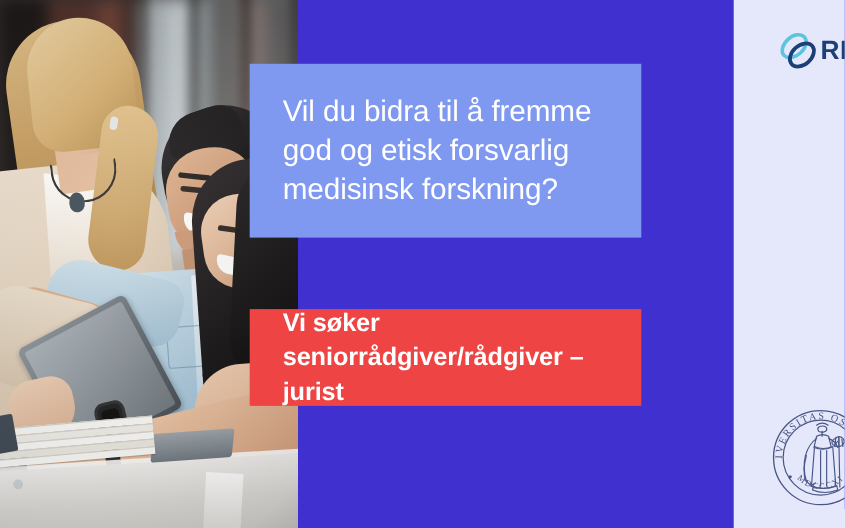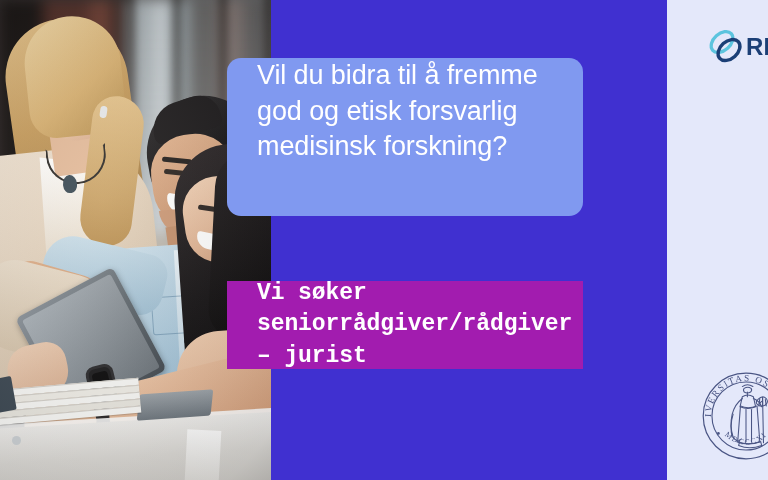--- a/index.html
+++ b/index.html
@@ -556,24 +556,23 @@
   }
 
   
   .headline-box {
     position: absolute;
     left: 227px;
     top: 58px;
     width: 356px;
     height: 158px;
     display: flex;
-    align-items: flex-start;
+    align-items: center;
     padding: 0 30px;
     box-sizing: border-box;
-    border-radius: 14px;
   }
   .headline-box .headline {
     color: #ffffff;
     font-size: 27px;
     line-height: 1.32;
     font-weight: 400;
     letter-spacing: -0.1px;
   }
 
   .jobtitle-box {
@@ -788,18 +787,18 @@
           <path d="M86 156 l-2,8 q24,10 50,0 l-2,-8"></path>
         </g>
       </svg>
     </div>
   </div>
 
   <div class="headline-box" style="background:#8099f0;">
     <div class="headline">Vil du bidra til å fremme god og etisk forsvarlig medisinsk forskning?</div>
   </div>
 
-  <div class="jobtitle-box" style="background:#a21caf;font-family:Liberation Mono, monospace;">
+  <div class="jobtitle-box" style="background:#ef4444;">
     <div class="jobtitle">Vi søker seniorrådgiver/rådgiver – jurist</div>
   </div>
 
 
 </div>
 
 </body></html>

